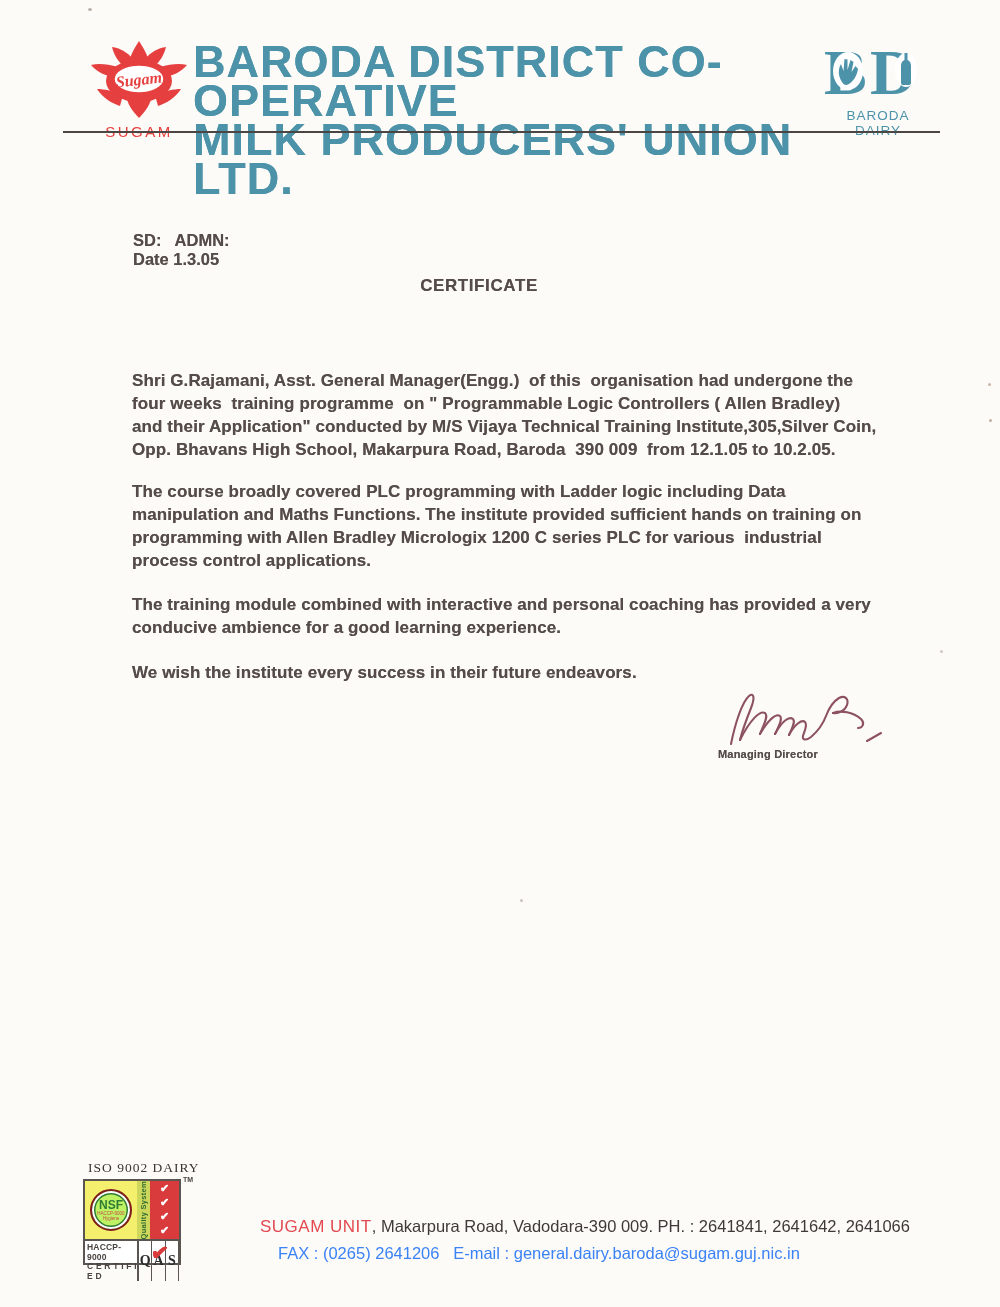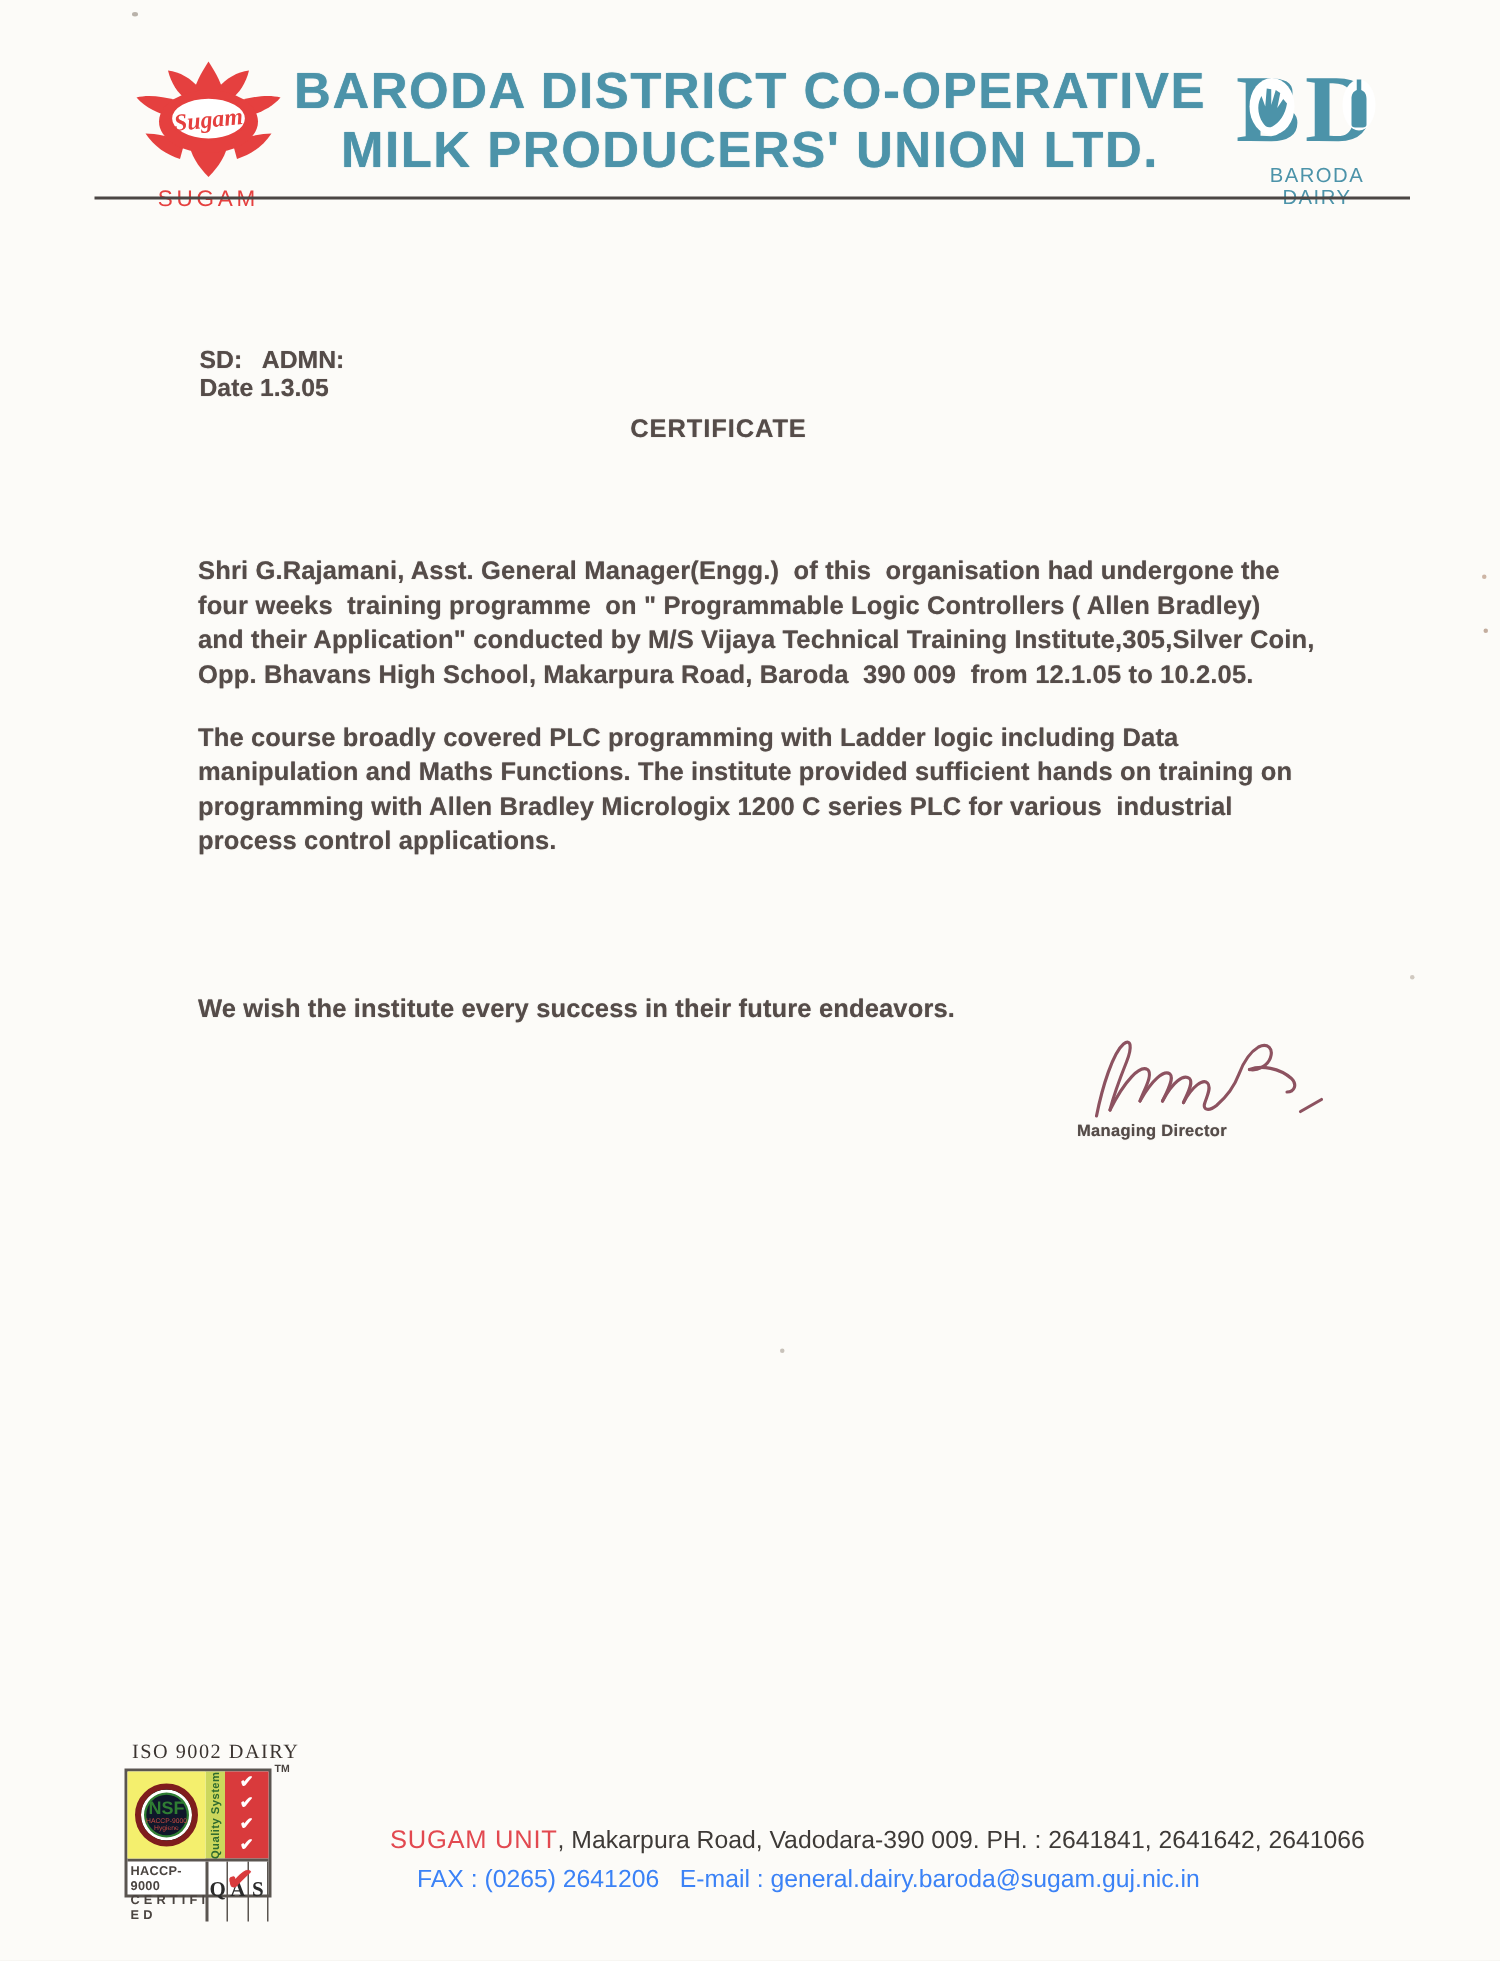--- a/index.html
+++ b/index.html
@@ -6,22 +6,22 @@
   html,body { width:1000px; height:1307px; }
   body { background:#e9e7e2; font-family:"Liberation Sans", sans-serif; }
   .sheet {
     position:relative; width:1000px; height:1307px; overflow:hidden;
     background:#fcfbf8;
   }
   
   .lotus-logo { position:absolute; left:83px; top:40px; width:112px; text-align:center; }
   .lotus-caption { color:#e5403f; font-size:15px; letter-spacing:2.5px; margin-top:1px; font-weight:500; }
   .org-title {
-    position:absolute; left:193px; top:42px; width:614px; text-align:center;
-    color:#4c93a9; font-weight:bold; font-size:34px; line-height:39px;
+    position:absolute; left:193px; top:42px; width:614px; 
+    color:#4c93a9; font-weight:bold; font-size:45px; line-height:39px;
     letter-spacing:1px; text-shadow:0 0 0.6px #4c93a9;
   }
   .bd-logo { position:absolute; left:822px; top:40px; width:112px; text-align:center; }
   .bd-caption { color:#4c93a9; font-size:13.5px; letter-spacing:1px; margin-top:0px; }
   .head-rule { position:absolute; left:63px; top:131px; width:877px; height:2px; background:#4b4644; }
   
   .doc-text { color:#554c49; font-weight:bold; text-shadow:0 0 0.5px rgba(85,76,73,.7);flex-direction:column; }
   .meta-row {
     position:absolute; left:133px; top:231px; width:745px;
     display:flex; justify-content:space-between;
@@ -50,22 +50,22 @@
     position:absolute; left:88px; top:1160px;
     font-family:"Liberation Serif", serif; font-weight:normal;
     font-size:13.5px; letter-spacing:1px; color:#3b3430;
   }
   .badge { position:absolute; left:83px; top:1179px; width:98px; height:86px;
     border:2px solid #5a5550; background:#fff; display:flex; flex-direction:column; }
   .badge-top { display:flex; height:60px; }
   .nsf-block { width:52px; background:#f4ef6d; position:relative; }
   .nsf-circle {
     position:absolute; left:5px; top:8px; width:42px; height:42px; border-radius:50%;
-    border:4px solid #7f1d1d; box-shadow:inset 0 0 0 2px #fff, inset 0 0 0 3.5px #2f7d33;
-    background:#0f172a; display:flex; flex-direction:column; align-items:center; justify-content:center;
+    border:2px solid #7f1d1d; box-shadow:inset 0 0 0 2px #fff, inset 0 0 0 3.5px #2f7d33;
+    background:#bef264; display:flex; flex-direction:column; align-items:center; justify-content:center;
   }
   .nsf-text { color:#2f7d33; font-weight:bold; font-size:12px; line-height:12px; }
   .nsf-sub { color:#c94a43; font-size:4.5px; line-height:5px; }
   .quality-strip { width:13px; background:#ccd75c; display:flex; align-items:center; justify-content:center; }
   .quality-text {
     writing-mode:vertical-rl; transform:rotate(180deg);
     font-size:7.5px; font-weight:bold; color:#2f6b2f; letter-spacing:0.3px; white-space:nowrap;
   }
   .check-area { flex:1; background:#d93a3c; display:flex; flex-direction:column;
     align-items:center; justify-content:space-between; padding:1px 0 2px 0; }
@@ -144,20 +144,22 @@
   <div class="cert-title doc-text">CERTIFICATE</div>
 
   <div class="para para1 doc-text">Shri G.Rajamani, Asst. General Manager(Engg.)  of this  organisation had undergone the
 four weeks  training programme  on " Programmable Logic Controllers ( Allen Bradley)
 and their Application" conducted by M/S Vijaya Technical Training Institute,305,Silver Coin,
 Opp. Bhavans High School, Makarpura Road, Baroda  390 009  from 12.1.05 to 10.2.05.</div>
   <div class="para para2 doc-text">The course broadly covered PLC programming with Ladder logic including Data
 manipulation and Maths Functions. The institute provided sufficient hands on training on
 programming with Allen Bradley Micrologix 1200 C series PLC for various  industrial
 process control applications.</div>
+  <div class="para para3 doc-text">The training module combined with interactive and personal coaching has provided a very
+conducive ambience for a good learning experience.</div>
   <div class="para para4 doc-text">We wish the institute every success in their future endeavors.</div>
 
   <div class="sign-block">
     <svg class="sign-svg" width="190" height="70" viewBox="0 0 190 70">
       <g fill="none" stroke="#8d5260" stroke-width="2.1" stroke-linecap="round">
         <path d="M16,58 C20,38 27,16 34,10 C39,6 40,12 36,22 C32,32 27,46 25,54"></path>
         <path d="M25,54 C35,34 45,24 50,27 C54,30 48,40 45,48"></path>
         <path d="M45,48 C53,34 61,27 65,30 C68,33 63,42 60,48"></path>
         <path d="M60,48 C67,35 74,30 78,33 C81,36 76,44 74,49"></path>
         <path d="M74,49 C80,38 87,33 90,36 C93,39 89,46 88,50 C87,54 91,55 96,51 C103,45 108,38 111,30 C114,22 119,15 124,12 C130,9 134,13 132,19 C130,25 123,28 118,27"></path>

